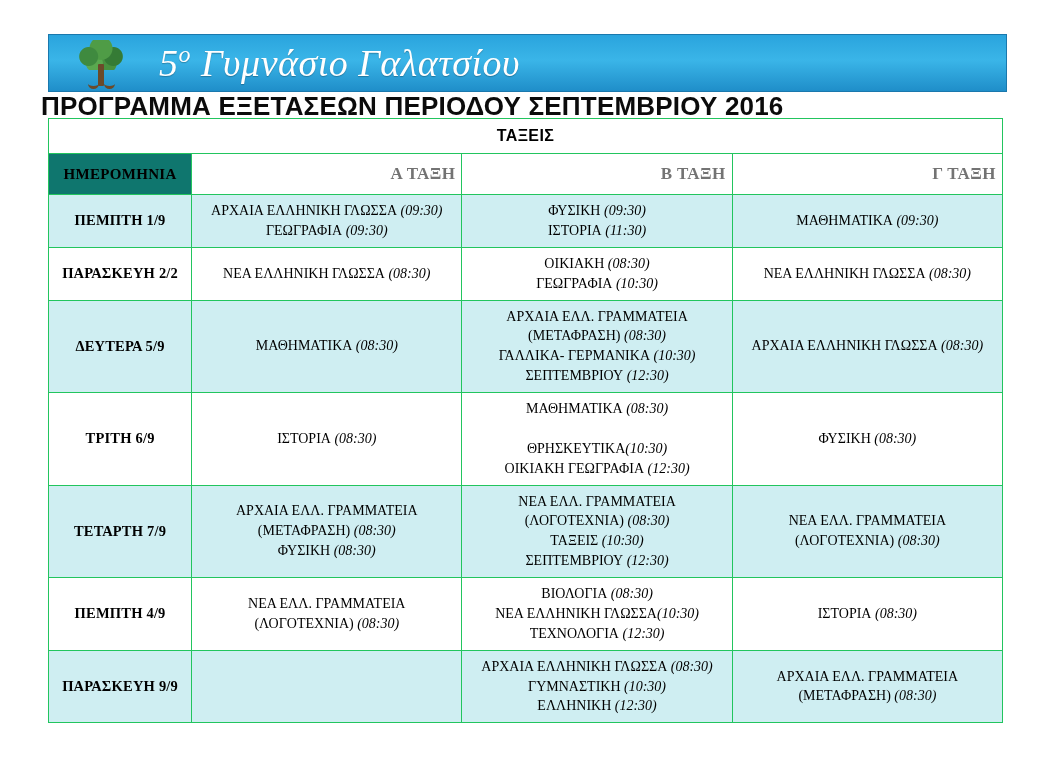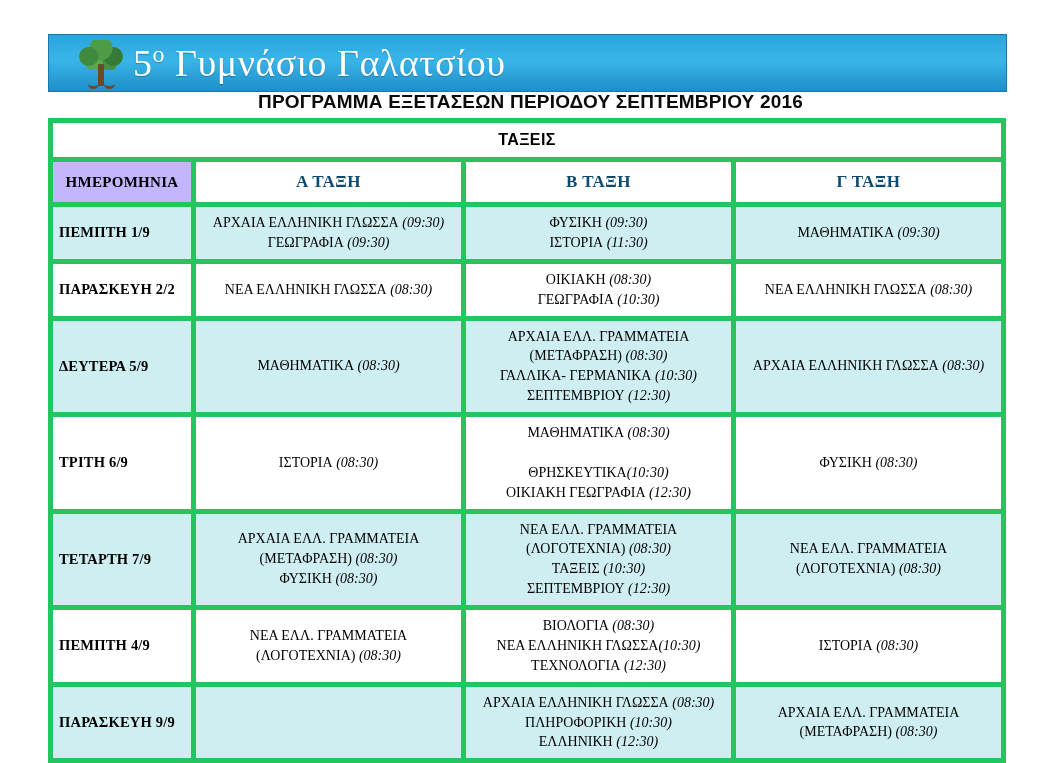--- a/index.html
+++ b/index.html
@@ -66,57 +66,59 @@
     top: 42px;
     width: 11px;
     height: 6px;
     border-bottom: 3px solid #6b4a2a;
     border-radius: 0 0 8px 8px;
   }
   .logo-tree .root-l { left: 17px; }
   .logo-tree .root-r { left: 33px; }
   .school-name {
     font-family: "Liberation Serif", serif;
+    font-style: italic;
     font-size: 38px;
     color: #ffffff;
     letter-spacing: 0.5px;
+    margin-left: 26px;
     text-shadow: 0 1px 1px rgba(0,0,0,0.25);
     white-space: nowrap;
   }
   .school-name sup {
     font-size: 24px;
     vertical-align: super;
   }
   
   .doc-title {
     position: absolute;
-    left: 52px;
+    left: 41px;
     top: 91px;
     width: 957px;
-    text-align: center;
+    text-align: left;
     font-family: "Liberation Sans", sans-serif;
     font-weight: bold;
-    font-size: 19px;
+    font-size: 26px;
     color: #0b0b0b;
     letter-spacing: 0.2px;
   }
   
   .sched-wrap {
     position: absolute;
     left: 48px;
     top: 118px;
     width: 955px;
   }
   table.sched {
     border-collapse: collapse;
     width: 955px;
     table-layout: fixed;
   }
   table.sched td, table.sched th {
-    border: 5px solid #22c55e;
+    border: 1px solid #22c55e;
     vertical-align: middle;
     padding: 6px 6px;
   }
   .row-head-all {
     text-align: center;
     font-family: "Liberation Sans", sans-serif;
     font-weight: bold;
     font-size: 16px;
     height: 22px;
     background: #ffffff;
@@ -126,35 +128,35 @@
     width: 143px;
   }
   .col-class {
     width: 270px;
   }
   .hdr-date {
     text-align: center;
     font-family: "Liberation Serif", serif;
     font-weight: bold;
     font-size: 15px;
-    background: #c4b5fd;
+    background: #0f766e;
     height: 28px;
     letter-spacing: 0.3px;
   }
   .hdr-class {
+    text-align: right;
+    font-family: "Liberation Serif", serif;
+    font-weight: bold;
+    font-size: 17px;
+    color: #737373;
+    background: #ffffff;
+    letter-spacing: 0.5px;
+  }
+  td.date-cell {
     text-align: center;
-    font-family: "Liberation Serif", serif;
-    font-weight: bold;
-    font-size: 17px;
-    color: #0c4a6e;
-    background: #ffffff;
-    letter-spacing: 0.5px;
-  }
-  td.date-cell {
-    text-align: left;
     font-family: "Liberation Serif", serif;
     font-weight: bold;
     font-size: 14.5px;
     letter-spacing: 0.2px;
   }
   td.subj-cell {
     text-align: center;
     font-family: "Liberation Serif", serif;
     font-size: 14px;
     line-height: 1.42;
@@ -307,21 +309,21 @@
               <span class="line"><span>ΙΣΤΟΡΙΑ</span><span class="t"> (08:30)</span></span>
             </td>
           </tr>
           <tr>
             <td class="date-cell tint">ΠΑΡΑΣΚΕΥΗ 9/9</td>
             <td class="subj-cell tint">
               <span class="line">&nbsp;</span>
             </td>
             <td class="subj-cell tint">
               <span class="line"><span>ΑΡΧΑΙΑ ΕΛΛΗΝΙΚΗ ΓΛΩΣΣΑ</span><span class="t"> (08:30)</span></span>
-              <span class="line"><span>ΠΛΗΡΟΦΟΡΙΚΗ</span><span class="t"> (10:30)</span></span>
+              <span class="line"><span>ΓΥΜΝΑΣΤΙΚΗ</span><span class="t"> (10:30)</span></span>
               <span class="line"><span>ΕΛΛΗΝΙΚΗ</span><span class="t"> (12:30)</span></span>
             </td>
             <td class="subj-cell tint">
               <span class="line">ΑΡΧΑΙΑ ΕΛΛ. ΓΡΑΜΜΑΤΕΙΑ</span>
               <span class="line"><span>(ΜΕΤΑΦΡΑΣΗ)</span><span class="t"> (08:30)</span></span>
             </td>
           </tr>
         </tbody>
     </table>
   </div>

